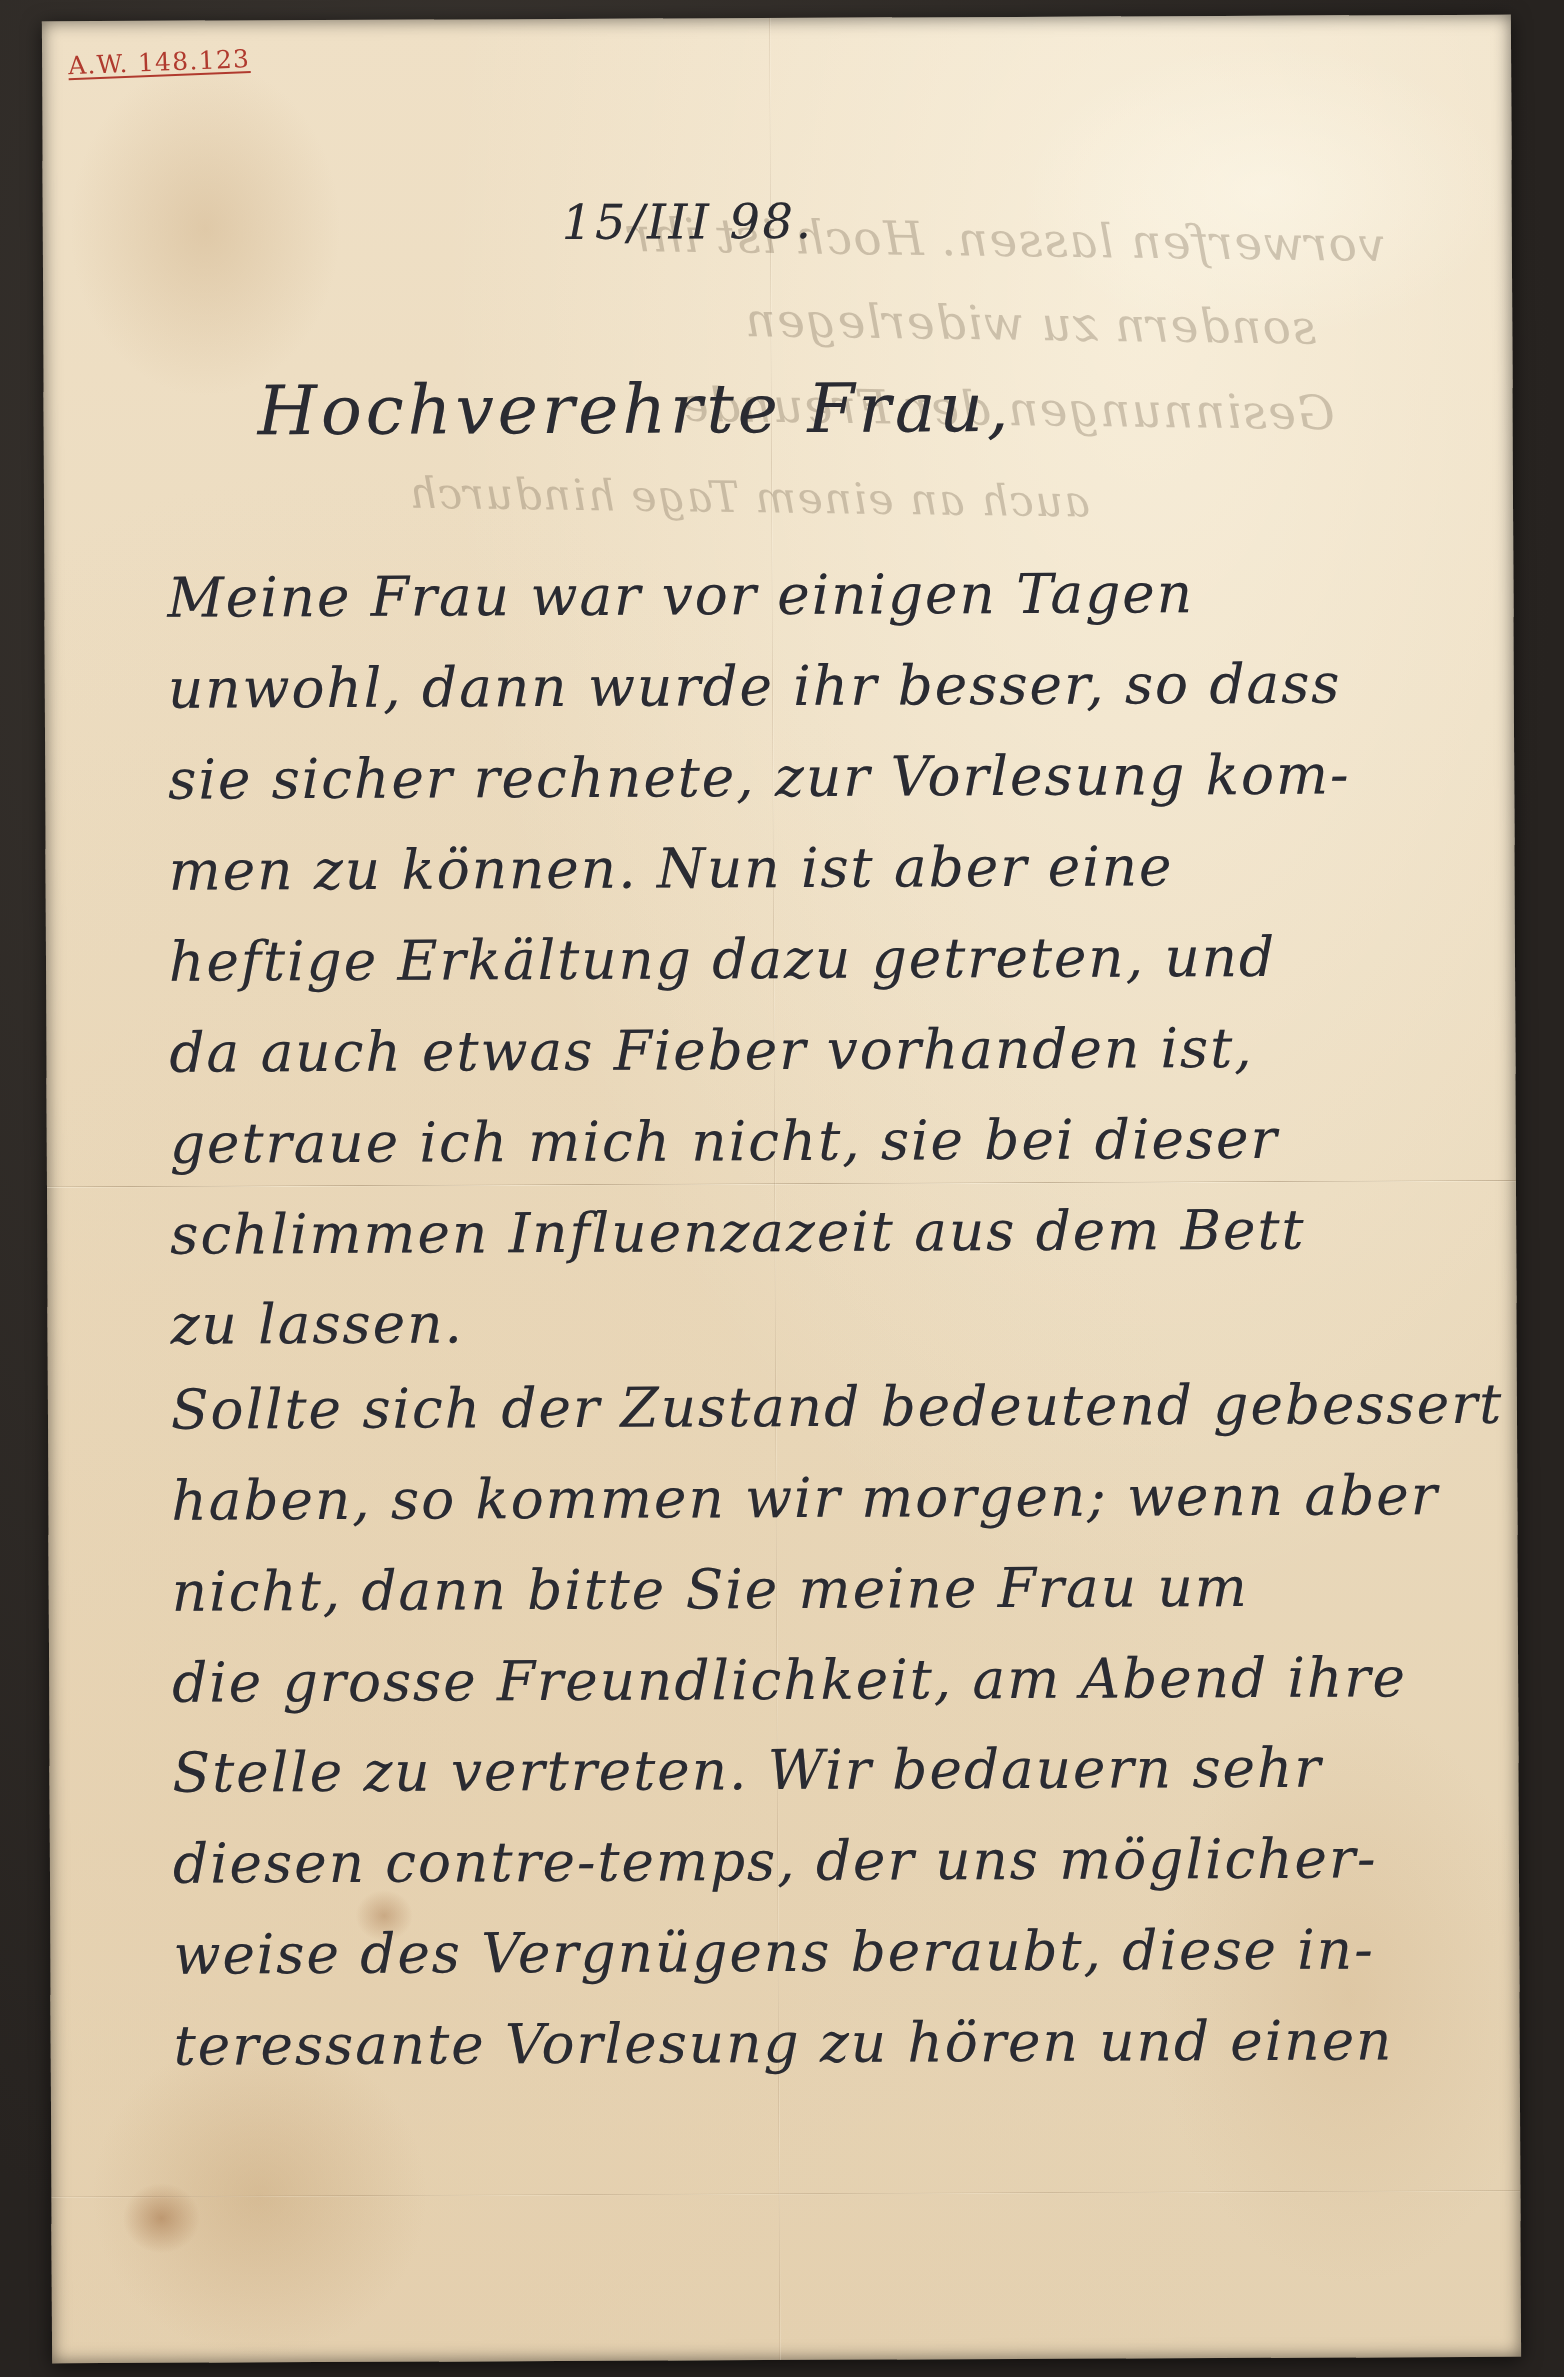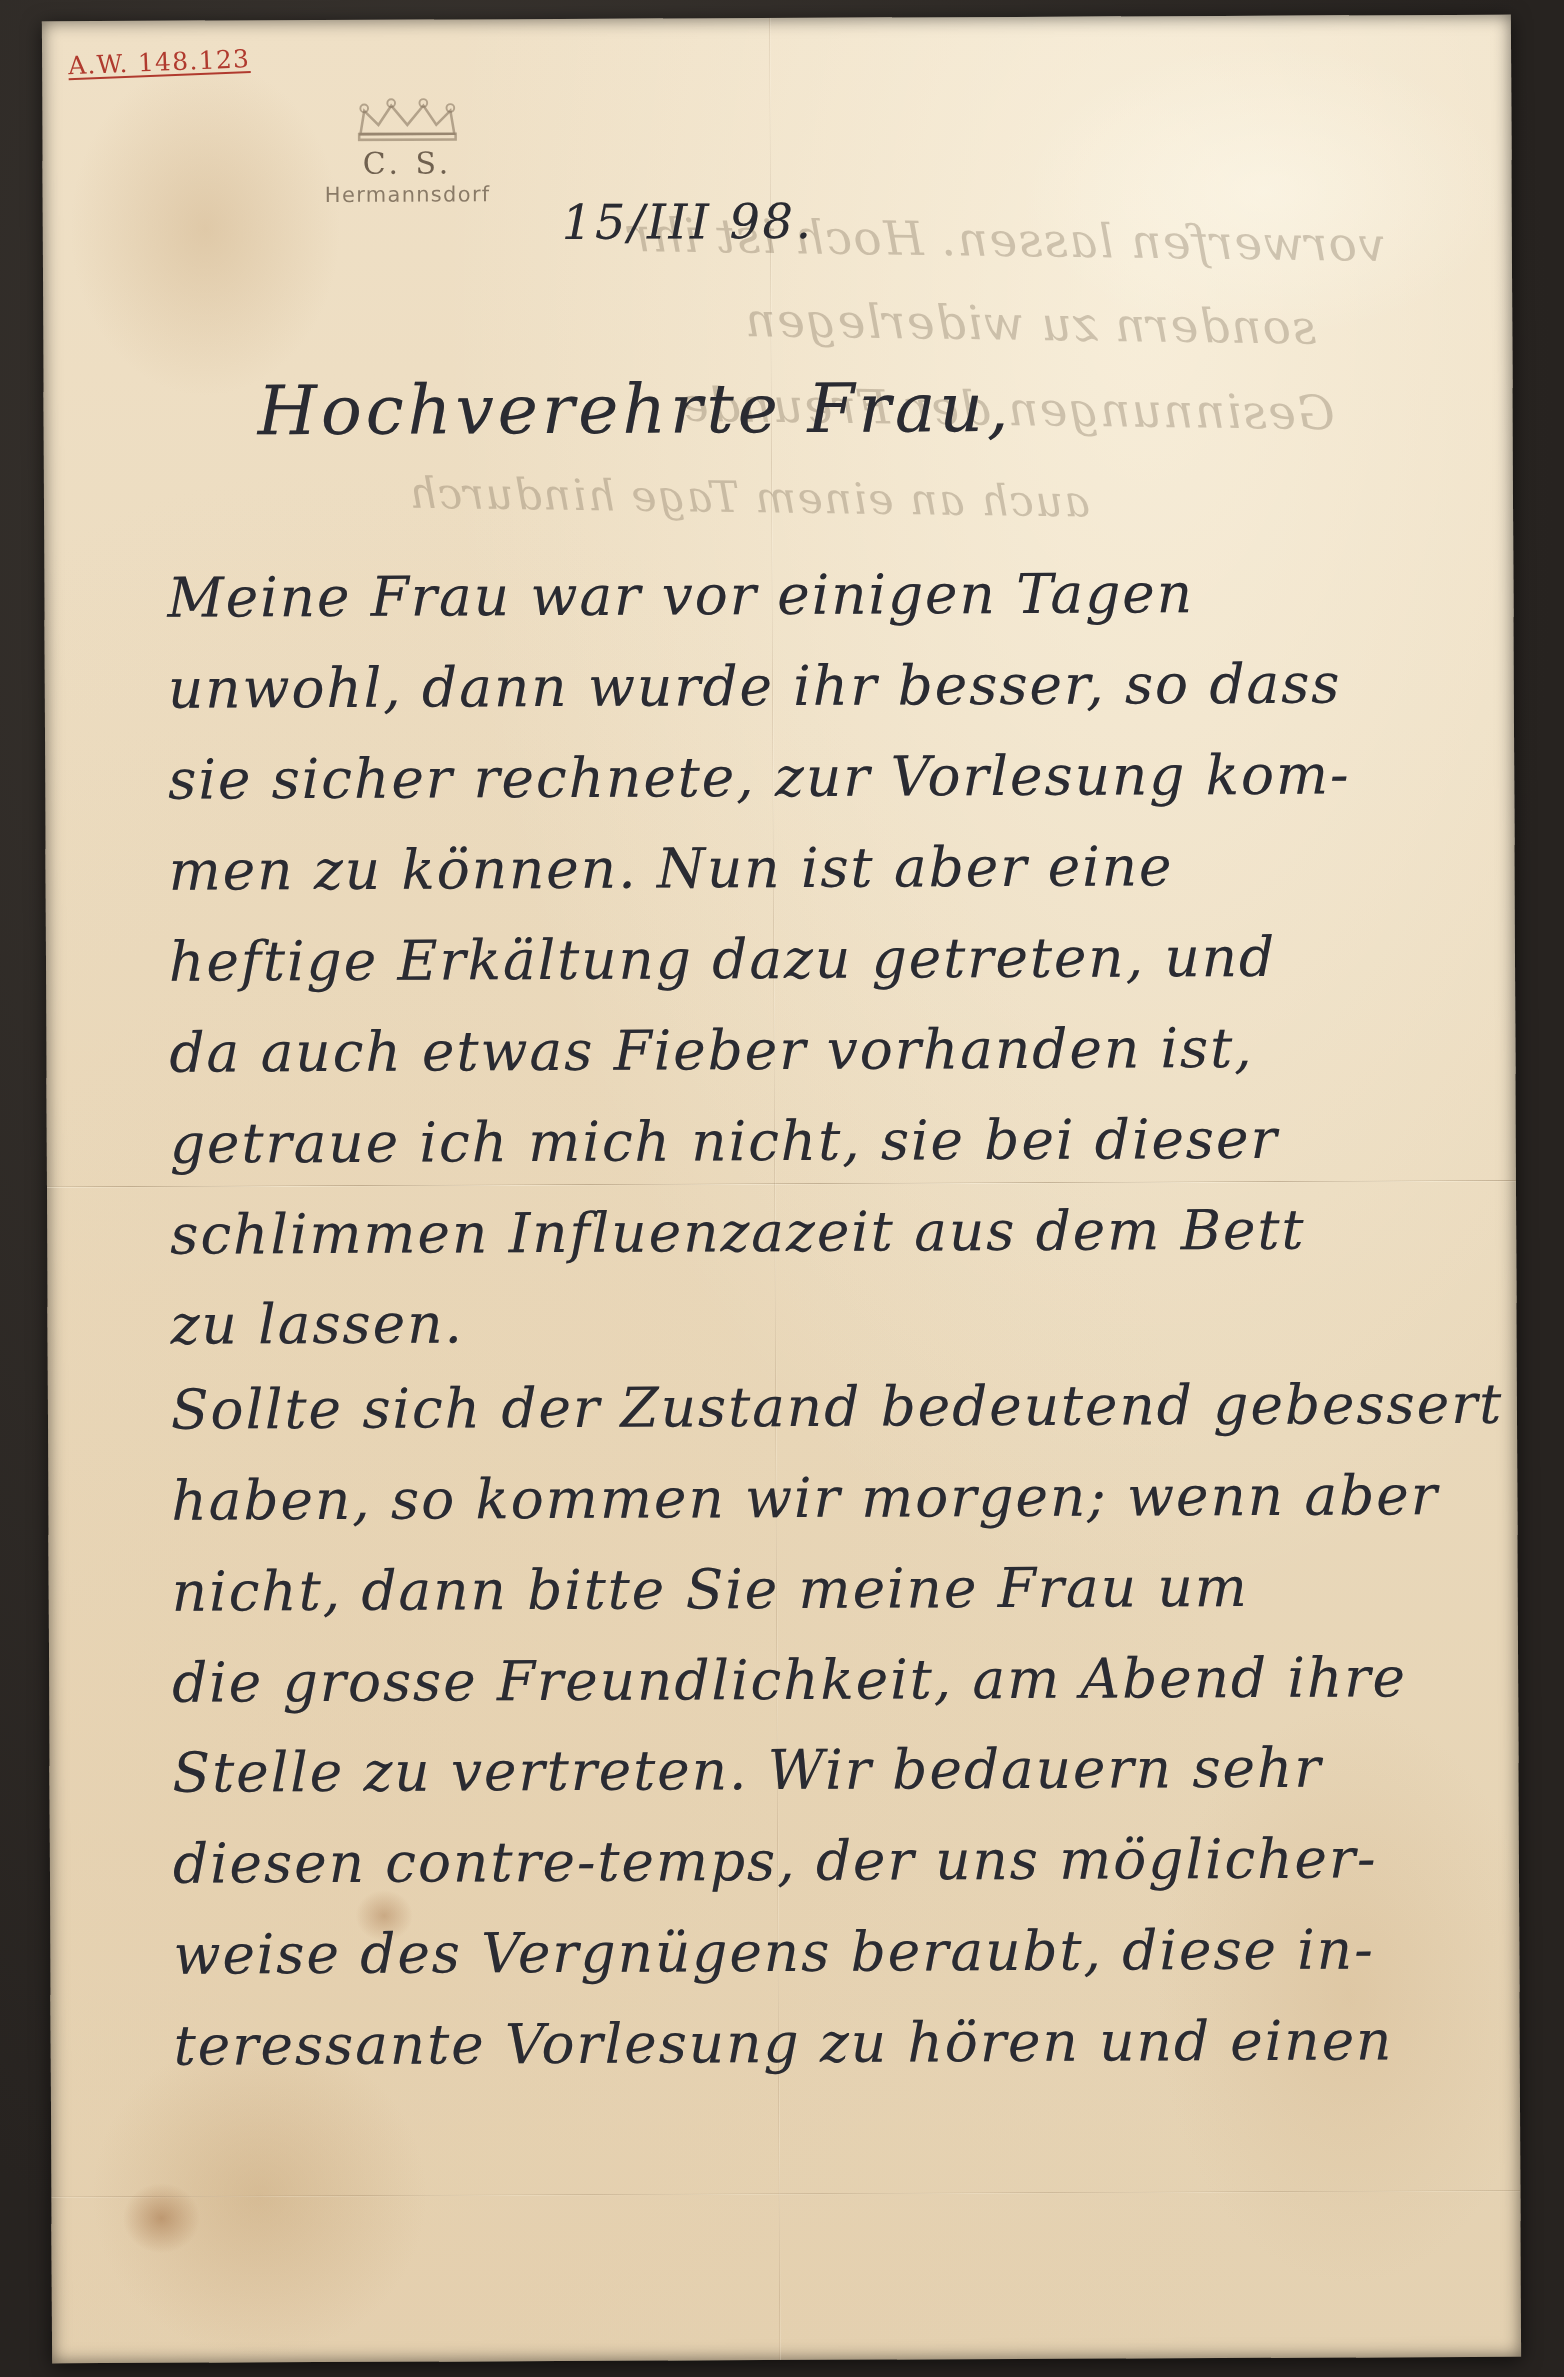--- a/index.html
+++ b/index.html
@@ -148,34 +148,20 @@
     <div class="fold fold-b"></div>
     <div class="fold-v"></div>
 
     <div class="ghost" style="left:584px; top:195px; font-size:47px;">vorwerfen lassen. Hoch ist ihr</div>
     <div class="ghost" style="left:701px; top:279px; font-size:47px;">sondern zu widerlegen</div>
     <div class="ghost" style="left:636px; top:364px; font-size:47px;">Gesinnungen der Freunde</div>
     <div class="ghost" style="left:364px; top:454px; font-size:43px;">auch an einem Tage hindurch</div>
 
     <div class="shelfmark">A.W. 148.123</div>
 
-    <div class="crest">
-      <span>
-        <svg width="110" height="45" viewBox="0 0 170 70">
-          <path d="M12 58 L18 22 L40 44 L60 14 L85 44 L110 14 L130 44 L152 22 L158 58 Z" fill="none" stroke="rgba(92,74,55,0.55)" stroke-width="4"></path>
-          <rect x="10" y="58" width="150" height="9" fill="none" stroke="rgba(92,74,55,0.55)" stroke-width="4"></rect>
-          <circle cx="18" cy="18" r="6" fill="none" stroke="rgba(92,74,55,0.55)" stroke-width="3"></circle>
-          <circle cx="60" cy="10" r="6" fill="none" stroke="rgba(92,74,55,0.55)" stroke-width="3"></circle>
-          <circle cx="110" cy="10" r="6" fill="none" stroke="rgba(92,74,55,0.55)" stroke-width="3"></circle>
-          <circle cx="152" cy="18" r="6" fill="none" stroke="rgba(92,74,55,0.55)" stroke-width="3"></circle>
-        </svg>
-      </span>
-      <div class="mono">C. S.</div>
-      <div class="place">Hermannsdorf</div>
-    </div>
 
     <div class="hw date">15/III 98.</div>
 
     <div class="hw salut">Hochverehrte Frau,</div>
 
     <div class="hw bodyline" style="top:545px;">Meine Frau war vor einigen Tagen</div>
     <div class="hw bodyline" style="top:636px;">unwohl, dann wurde ihr besser, so dass</div>
     <div class="hw bodyline" style="top:727px;">sie sicher rechnete, zur Vorlesung kom-</div>
     <div class="hw bodyline" style="top:818px;">men zu können. Nun ist aber eine</div>
     <div class="hw bodyline" style="top:909px;">heftige Erkältung dazu getreten, und</div>

